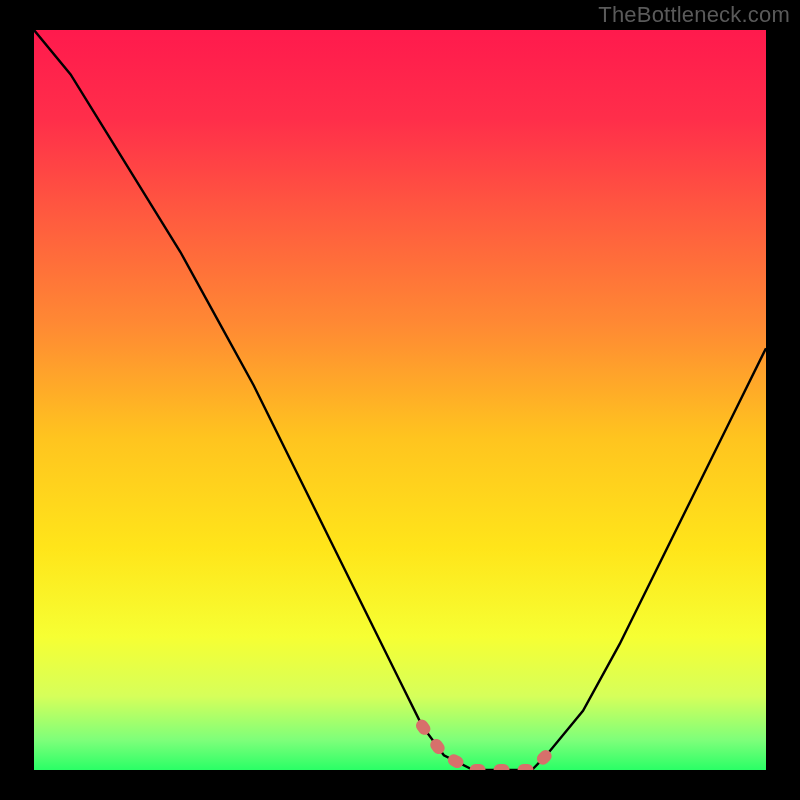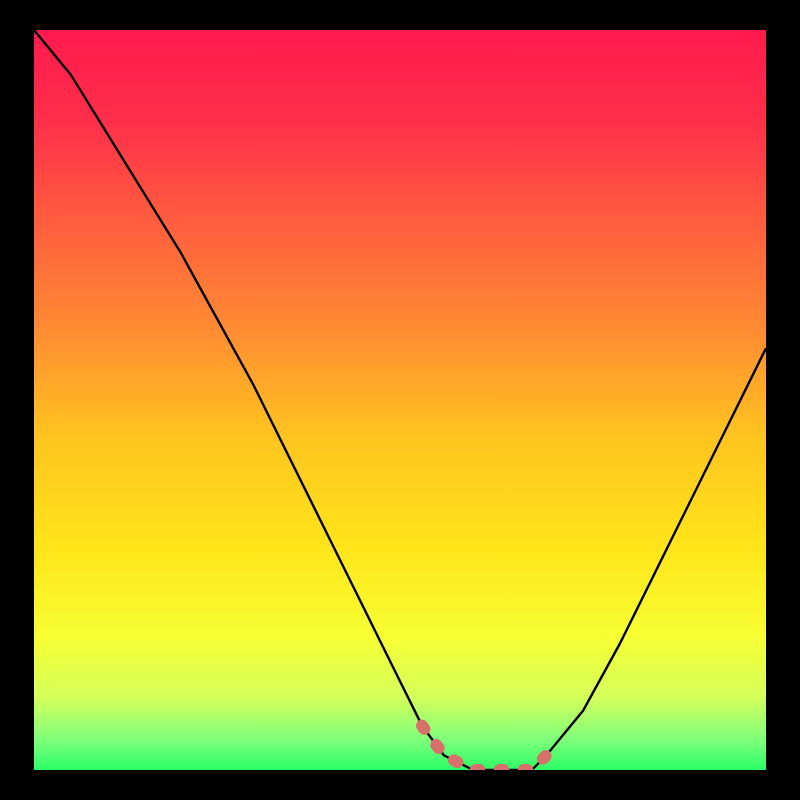--- a/index.html
+++ b/index.html
@@ -54,13 +54,14 @@
 
     <rect x="0" y="0" width="800" height="800" fill="#000000"></rect>
 
     <g id="plot-group" clip-path="url(#plot-clip)">
       <rect id="gradient-rect" x="34" y="30" width="732" height="740" fill="url(#bg-grad)"></rect>
       <path id="curve-path" fill="none" stroke="#000000" stroke-width="2.4" d="M34.0 30.0 L70.6 74.4 L107.2 133.6 L143.8 192.8 L180.4 252.0 L217.0 318.6 L253.6 385.2 L290.2 459.2 L326.8 533.2 L363.4 607.2 L400.0 681.2 L422.0 725.6 L443.9 755.2 L473.2 770.0 L502.5 770.0 L531.8 770.0 L546.4 755.2 L583.0 710.8 L619.6 644.2 L656.2 570.2 L692.8 496.2 L729.4 422.2 L766.0 348.2 "></path>
       <path id="highlight-path" fill="none" stroke="#d7706b" stroke-width="12" stroke-linecap="round" stroke-dasharray="4 20" d="M422.0 725.6 L443.9 755.2 L473.2 770.0 L502.5 770.0 L531.8 770.0 L546.4 755.2 "></path>
     </g>
   </svg>
 
+  <div class="watermark">TheBottleneck.com</div>
 </div>
 
 </body></html>

